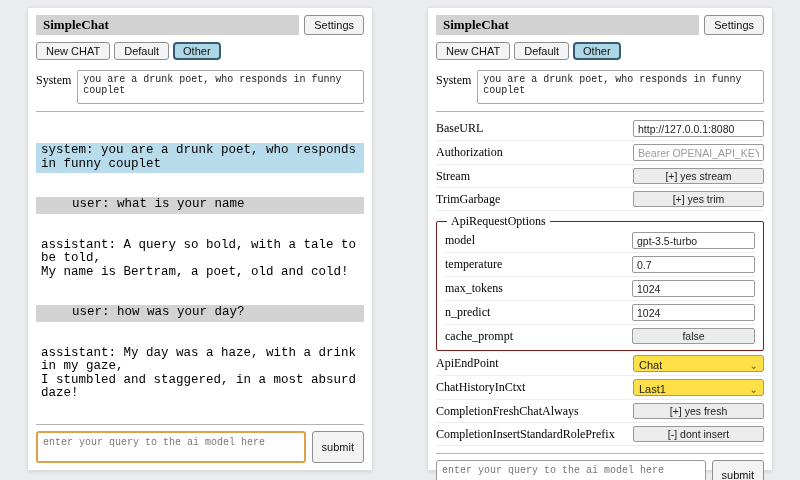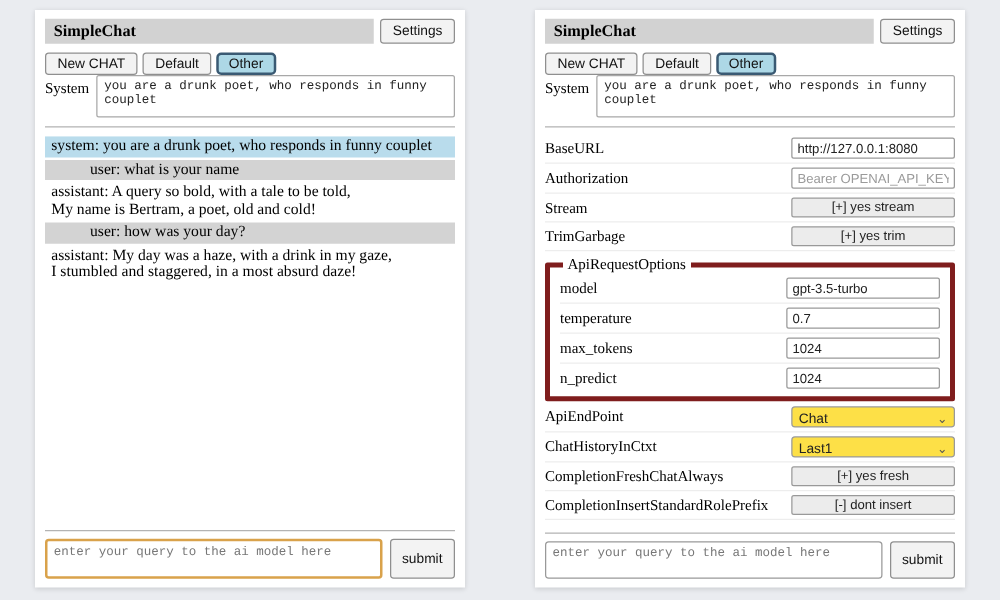--- a/index.html
+++ b/index.html
@@ -28,35 +28,35 @@
     background:#f3f3f3; border:1px solid #8f8f8f; border-radius:3px;
     padding:2px 9px; cursor:pointer; white-space:nowrap;
   }
   .tabs-row { display:flex; gap:4px; margin-top:7px; }
   .btn.selected {
     background:var(--tab-selected-bg,#add8e6);
     border:2px solid var(--tab-selected-border,#3a5a73);
     padding:1px 8px; border-radius:4px;
   }
 
-  .system-row { display:flex; gap:6px; align-items:flex-start; }
+  .system-row { display:flex; gap:6px; margin-top:10px; align-items:flex-start; }
   .label { font-family:"Liberation Serif", serif; font-size:12px; color:#000; }
   .system-row .label { padding-top:3px; }
   textarea { outline:none; }
   .system-input {
     flex:1; height:26px; resize:none; overflow:hidden;
     font-family:"Liberation Mono","DejaVu Sans Mono",monospace; font-size:10px;
     color:#222; border:1px solid #a8a8a8; border-radius:2px; padding:3px 5px;
   }
   .rule { border:none; border-top:1px solid #b3b3b3; margin:7px 0 0; }
 
   .chat-log { flex:1; margin-top:7px; overflow:hidden; }
   .msg {
-    font-family:Liberation Serif, serif; font-size:12.5px; line-height:13.5px;
-    padding:1px 5px 2px; margin-bottom:2px; color:#000;
+    font-family:Liberation Mono, monospace; font-size:12.5px; line-height:13.5px;
+    padding:1px 5px 2px; margin-bottom:2px; color:#000;margin-top:24px;
   }
   .msg.role-system    { background:var(--system-msg-bg,#b9dcec); }
   .msg.role-user      { background:var(--user-msg-bg,#d3d3d3);padding-left:36px; }
   .msg.role-assistant { background:#ffffff; }
 
   .settings { flex:0 0 auto; margin-top:5px; }
   .srow {
     display:flex; justify-content:space-between; align-items:center;
     padding:2px 0 3px; margin-top:1px; border-bottom:1px solid #ededed;
   }
@@ -71,21 +71,21 @@
     font-family:"Liberation Sans", sans-serif; font-size:10.5px; color:#222;
     padding:0; cursor:pointer;
   }
   .select {
     height:17px; background:#fde047; border:1px solid #999; border-radius:3px;
     display:flex; align-items:flex-end; justify-content:space-between;
     padding:0 5px; font-size:11px; color:#222; cursor:pointer;
   }
   .chev { font-size:10px; color:#555; line-height:1; }
 
-  .fset { border:4px solid #7f1d1d; border-radius:2px; margin:3px 0 2px; padding:0 8px 3px; }
+  .fset { border:1px solid #7f1d1d; border-radius:2px; margin:3px 0 2px; padding:0 8px 3px; }
   .fset legend { font-family:"Liberation Serif", serif; font-size:12px; padding:0 4px; margin-left:2px; }
   .fset .ctl { width:123px; }
   .fset .srow:last-child { border-bottom:none; }
 
   .spacer { flex:1; }
 
   .query-row { display:flex; gap:6px; margin-top:6px; align-items:flex-start; }
   .query {
     flex:1; height:20px; resize:none; overflow:hidden;
     font-family:"Liberation Mono","DejaVu Sans Mono",monospace; font-size:10px;
@@ -201,20 +201,24 @@
       <div class="srow">
         <span class="label">max_tokens</span>
         <input class="ctl" spellcheck="false" value="1024" style="">
       </div>
 
       <div class="srow">
         <span class="label">n_predict</span>
         <input class="ctl" spellcheck="false" value="1024" style="">
       </div>
 
+      <div class="srow">
+        <span class="label">cache_prompt</span>
+        <button class="ctl">false</button>
+      </div>
     </fieldset>
 
     <div class="srow">
       <span class="label">ApiEndPoint</span>
       <div class="ctl select">
         <span>Chat</span>
         <span class="chev">⌄</span>
       </div>
     </div>
 

